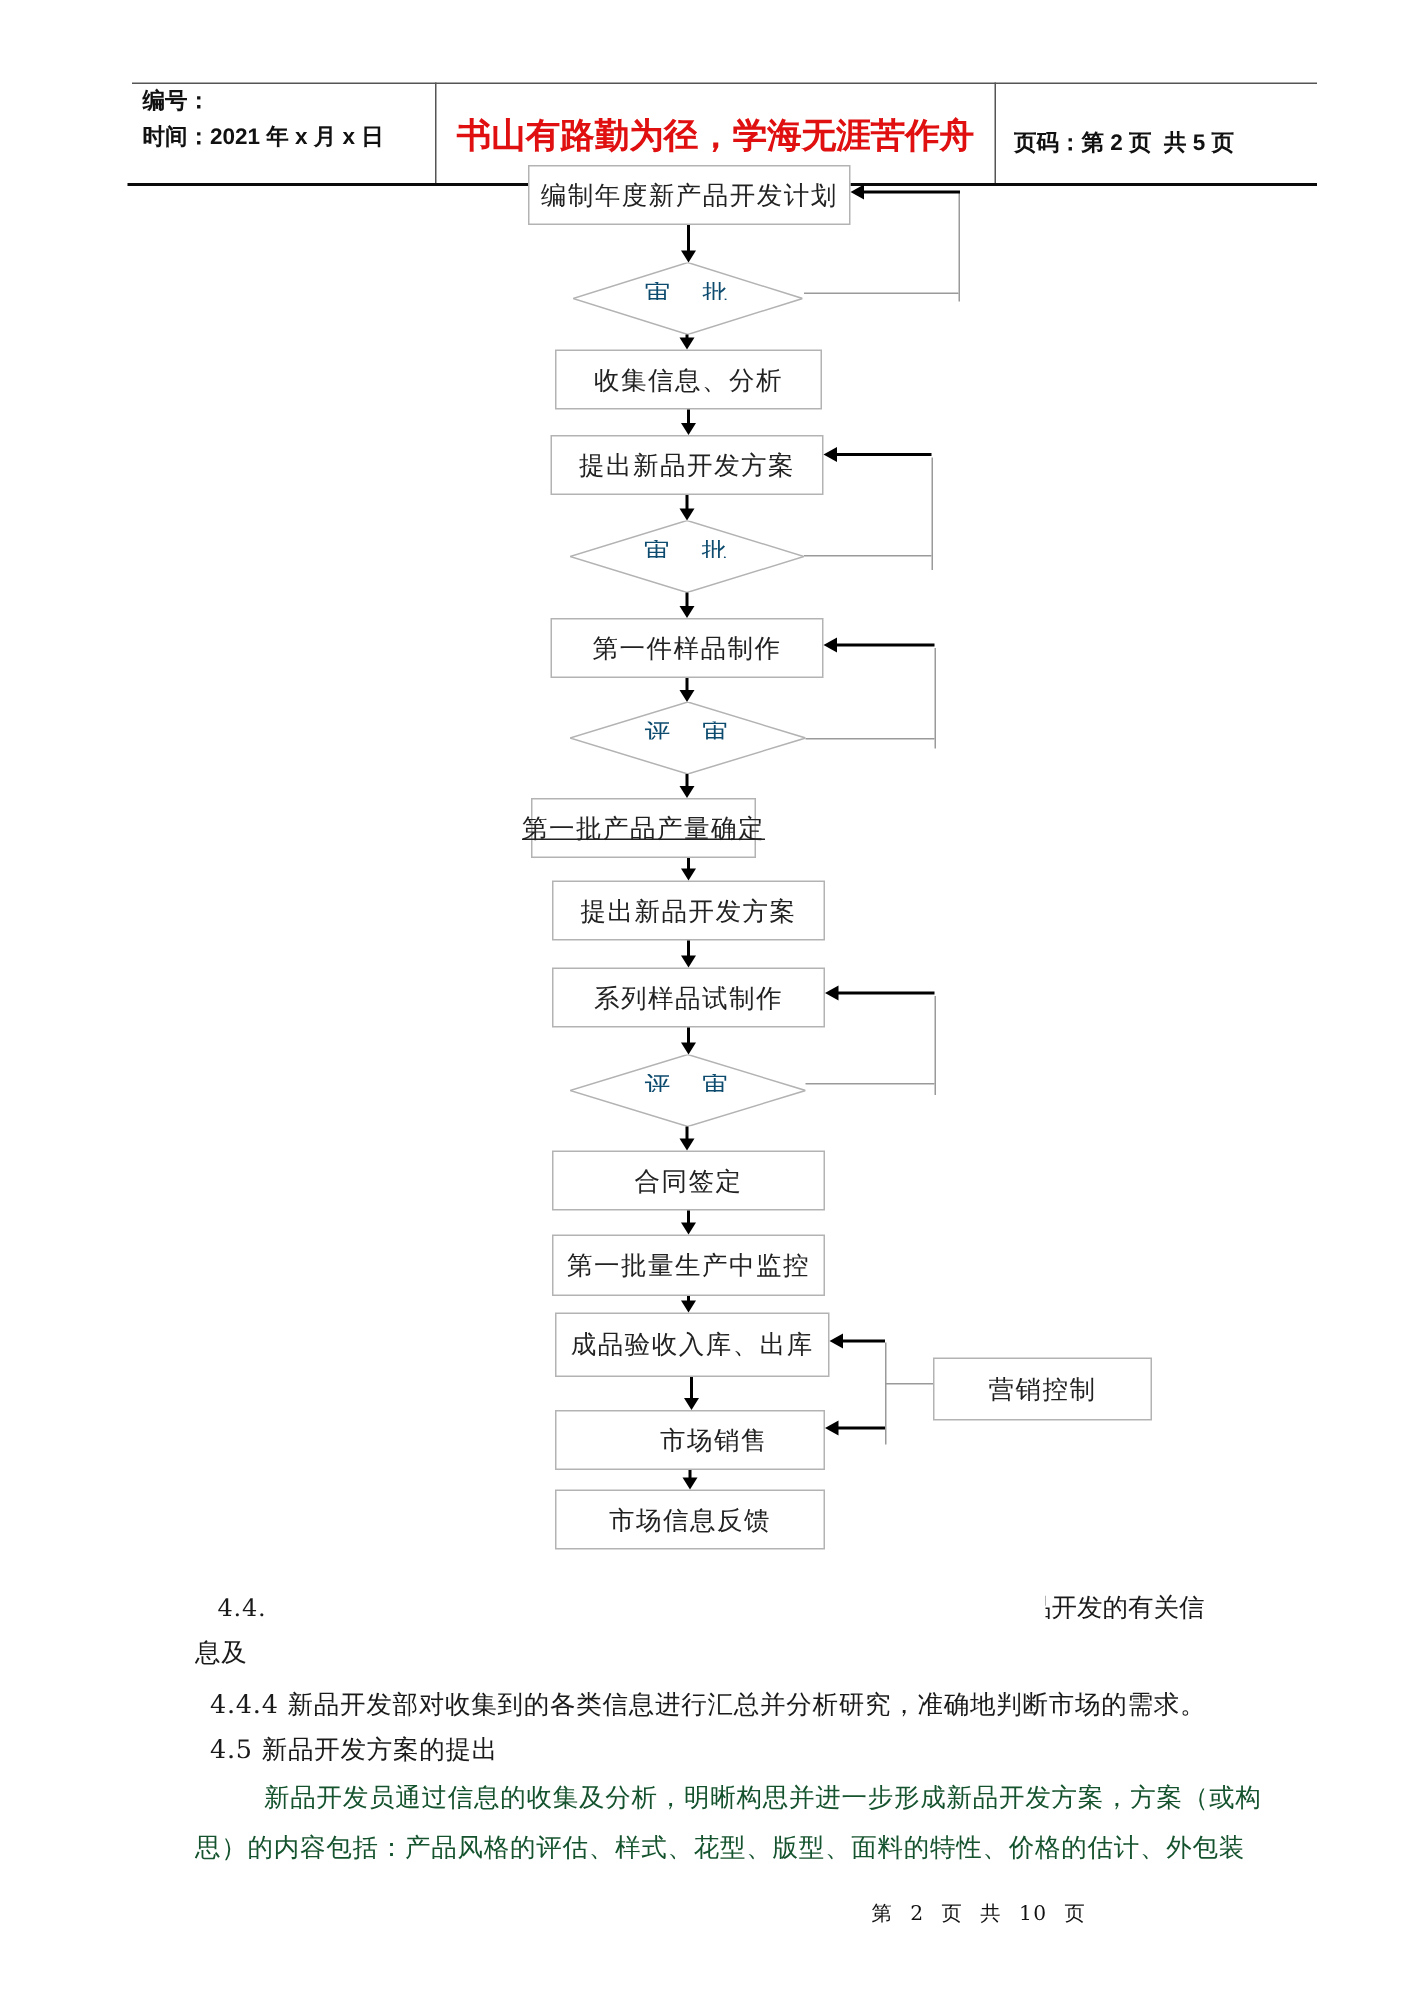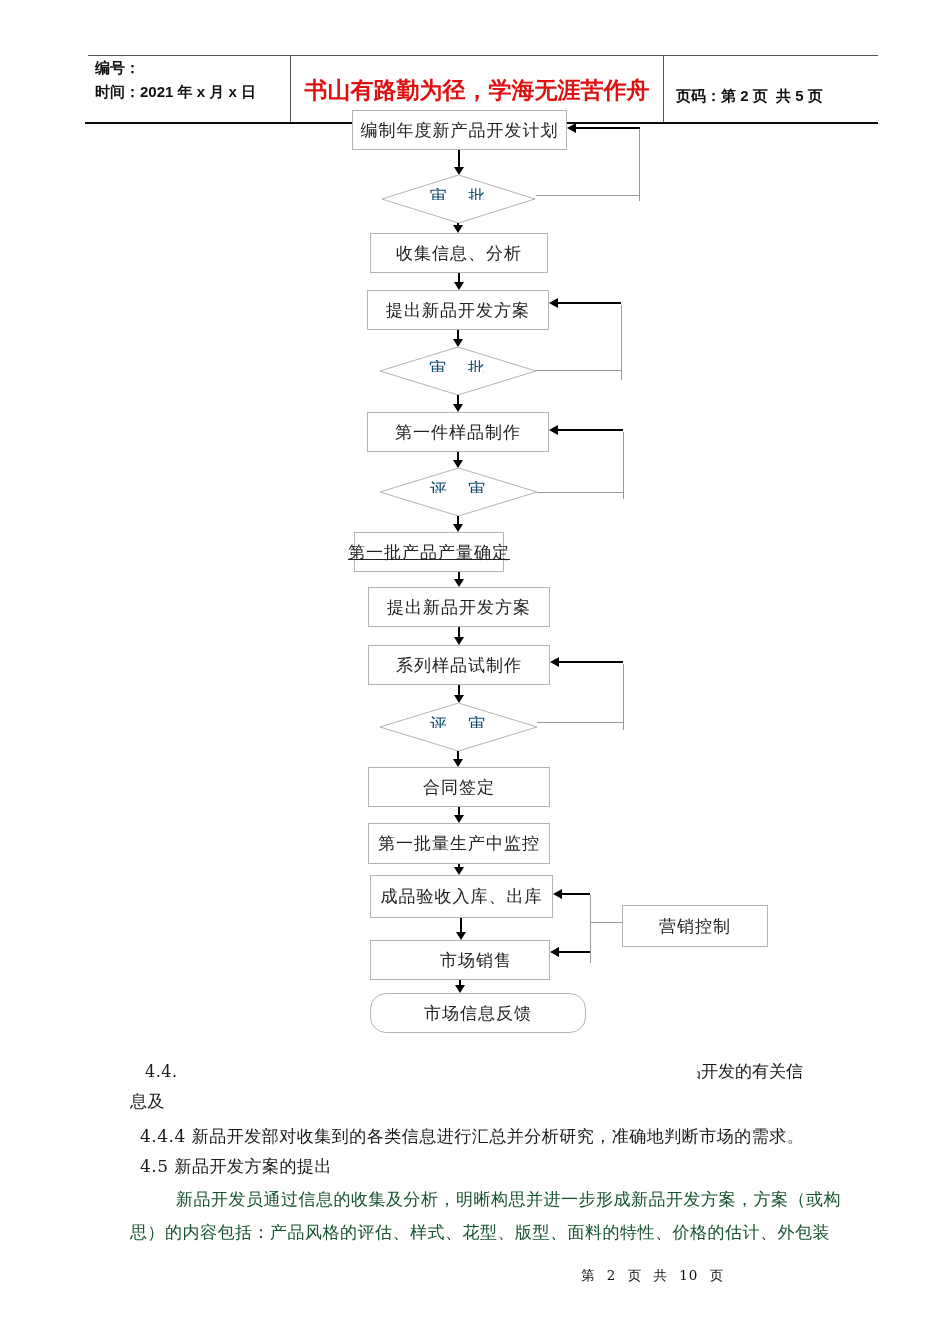--- a/index.html
+++ b/index.html
@@ -65,21 +65,21 @@
       <div class="box" style="left:370px;top:233px;width:178px;height:40px;">收集信息、分析</div>
       <div class="box" style="left:367px;top:290px;width:182px;height:40px;">提出新品开发方案</div>
       <div class="box" style="left:367px;top:412px;width:182px;height:40px;">第一件样品制作</div>
       <div class="box" style="left:354px;top:532px;width:150px;height:40px;text-decoration:underline;">第一批产品产量确定</div>
       <div class="box" style="left:368px;top:587px;width:182px;height:40px;">提出新品开发方案</div>
       <div class="box" style="left:368px;top:645px;width:182px;height:40px;">系列样品试制作</div>
       <div class="box" style="left:368px;top:767px;width:182px;height:40px;">合同签定</div>
       <div class="box" style="left:368px;top:823px;width:182px;height:41px;">第一批量生产中监控</div>
       <div class="box" style="left:370px;top:875px;width:183px;height:43px;">成品验收入库、出库</div>
       <div class="box" style="left:370px;top:940px;width:180px;height:40px;padding-left:32px;">市场销售</div>
-      <div class="box" style="left:370px;top:993px;width:216px;height:40px;border-radius:16px;">市场信息反馈</div>
+      <div class="box" style="left:370px;top:993px;width:180px;height:40px;">市场信息反馈</div>
       <div class="box" style="left:622px;top:905px;width:146px;height:42px;">营销控制</div>
       <div class="diamond" style="left:382px;top:175px;width:153px;height:48px;">
         <svg width="153" height="48">
     <polygon points="0,24 76.5,0 153,24 76.5,48" fill="#ffffff" stroke="#b3b3b3" stroke-width="1"></polygon>
         </svg>
         <div class="dtext">审 批</div>
       </div>
       <div class="diamond" style="left:380px;top:347px;width:156px;height:48px;">
         <svg width="156" height="48">
     <polygon points="0,24 78,0 156,24 78,48" fill="#ffffff" stroke="#b3b3b3" stroke-width="1"></polygon>

